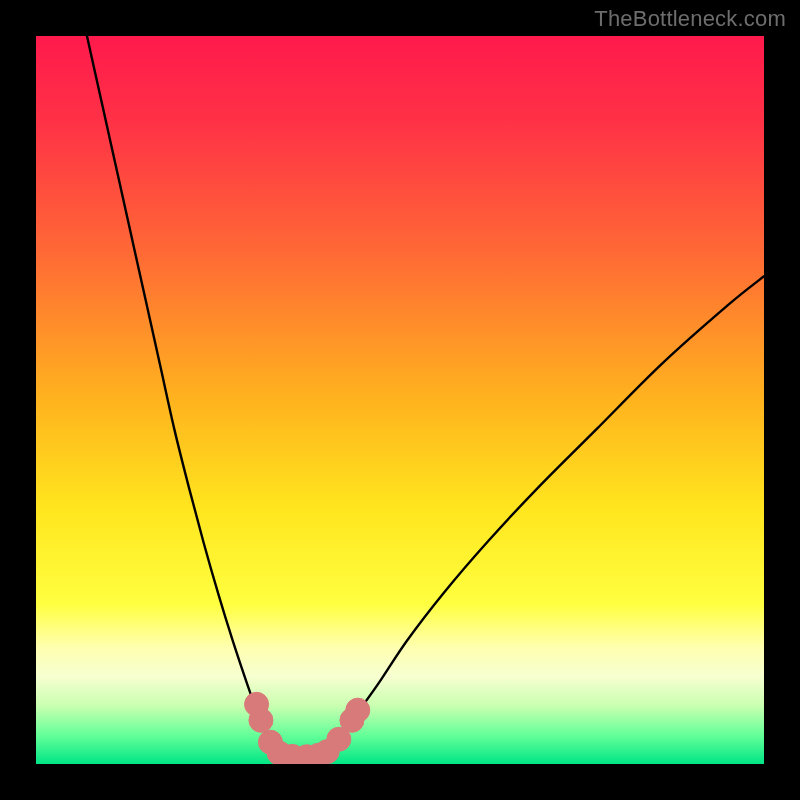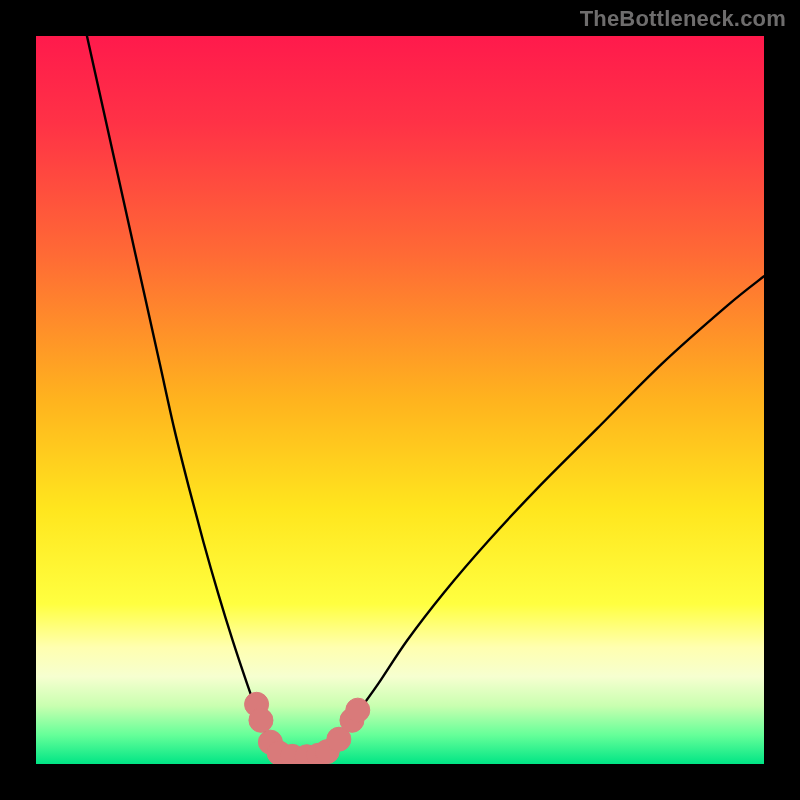--- a/index.html
+++ b/index.html
@@ -10,21 +10,20 @@
     background: #000;
     overflow: hidden;
   }
   .frame {
     position: absolute;
     left: 0;
     top: 0;
     width: 800px;
     height: 800px;
     background: #000;
-    font-weight: bold;
   }
   .plot {
     position: absolute;
     left: 36px;
     top: 36px;
     width: 728px;
     height: 728px;
     overflow: hidden;
   }
   .watermark {

